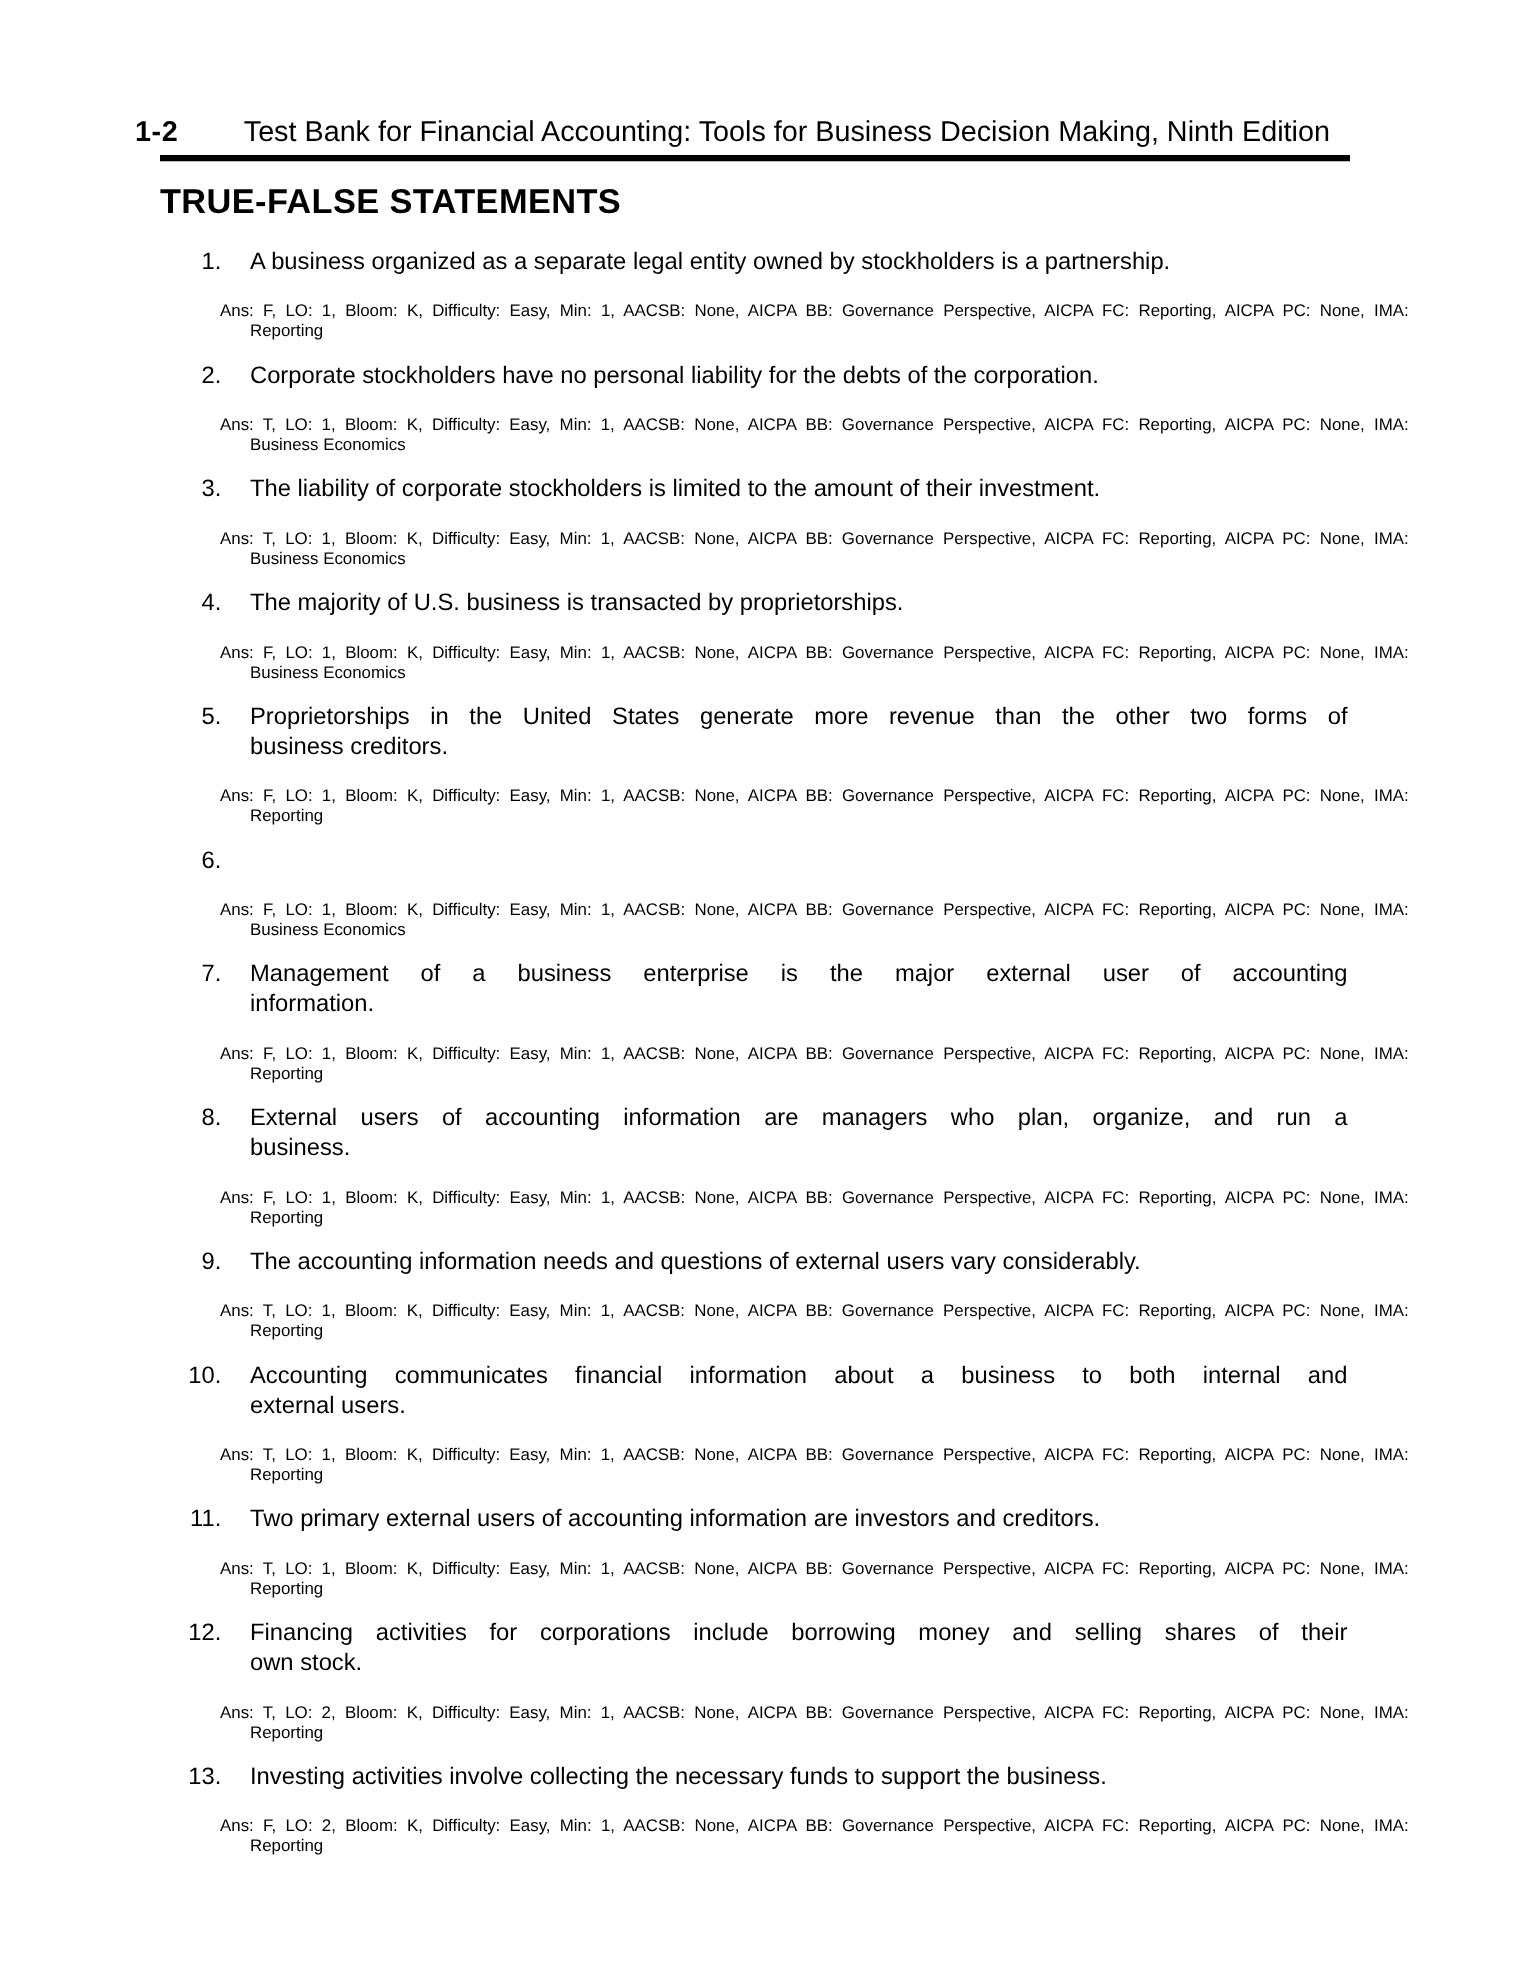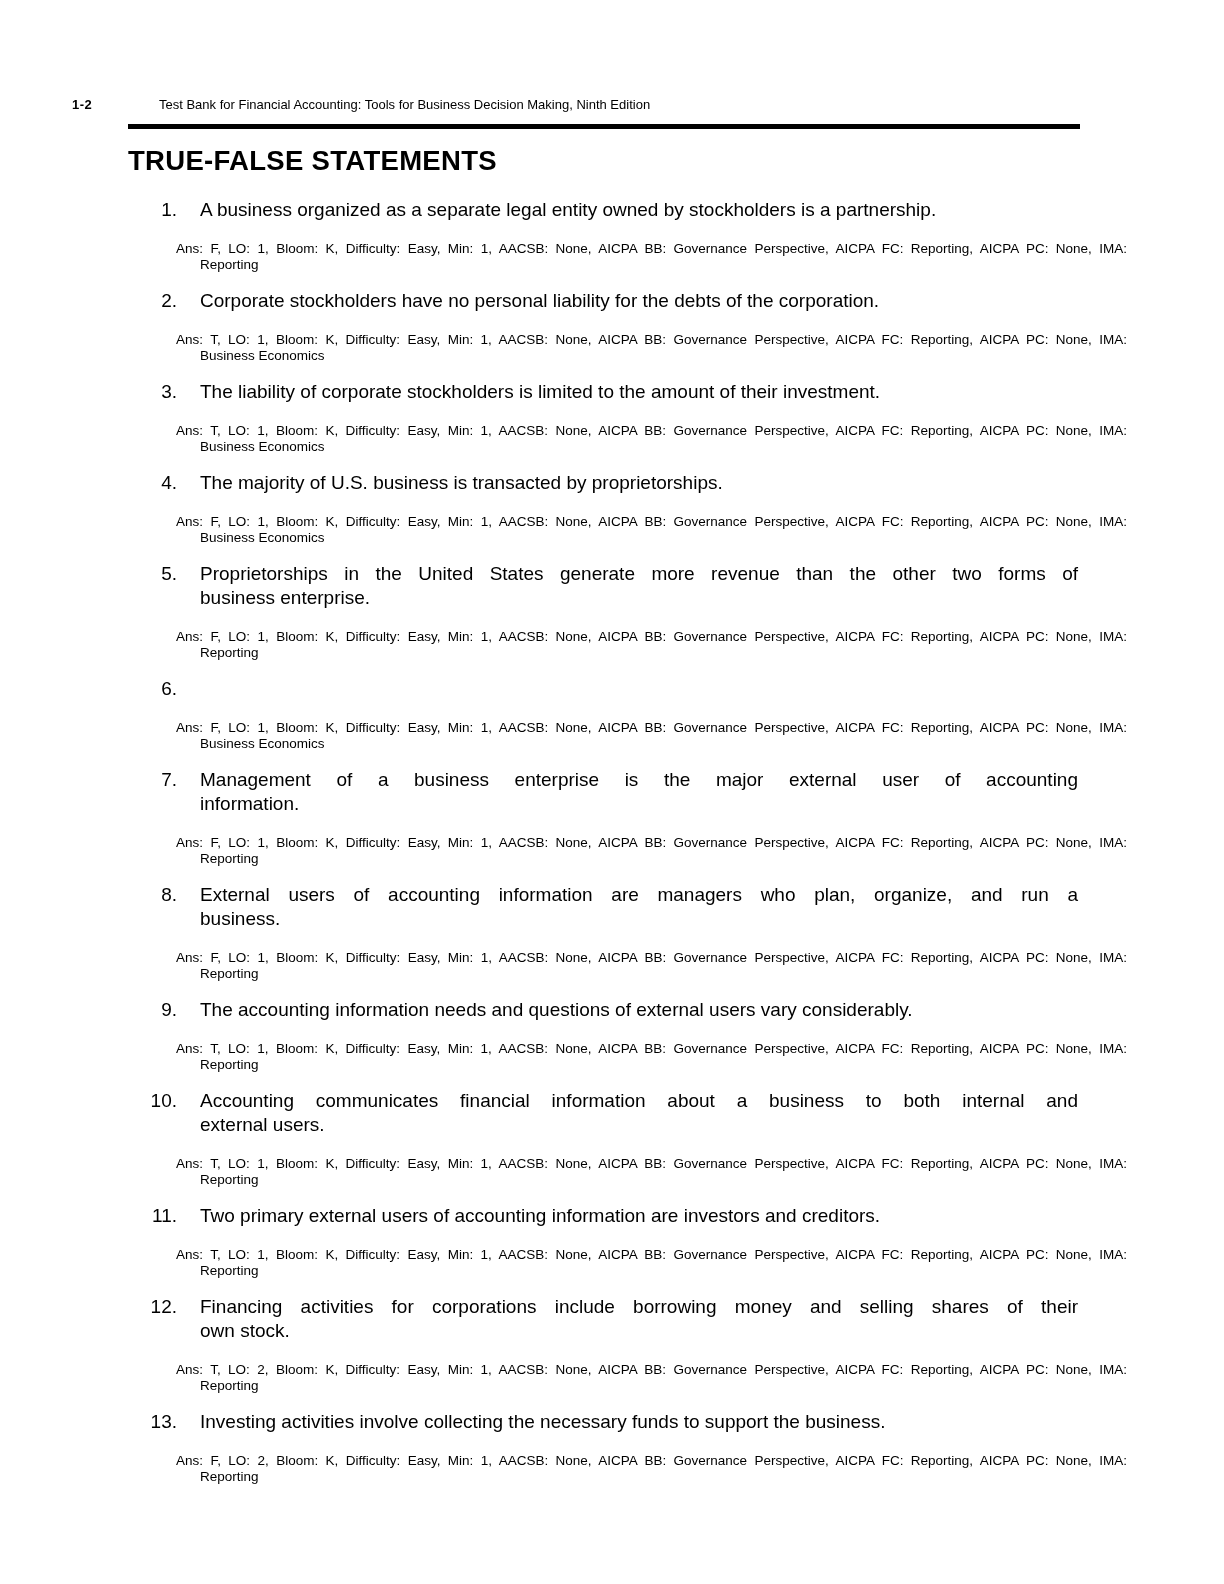--- a/index.html
+++ b/index.html
@@ -13,23 +13,23 @@
     font-family: "Liberation Sans", sans-serif;
     color: #000000;
     position: relative;
     overflow: hidden;
   }
   .page {
     padding-top: 94px;
   }
   
   .hdr {
-    margin-left: 72px;
+    margin-left: 108px;
     width: 952px;
-    font-size: 13px;
+    font-size: 23px;
     line-height: 22px;
     white-space: nowrap;
   }
   .hdr .pgnum {
     display: inline-block;
     width: 87px;
     font-weight: bold;
     letter-spacing: 0.5px;
   }
   .hdr-rule {
@@ -150,21 +150,21 @@
       <div class="meta-l1">Ans: F, LO: 1, Bloom: K, Difficulty: Easy, Min: 1, AACSB: None, AICPA BB: Governance Perspective, AICPA FC: Reporting, AICPA PC: None, IMA:</div>
       <div class="meta-l2">Business Economics</div>
     </div>
   </section>
 
   <section>
     <div class="q-row">
       <div class="q-num">5.</div>
       <div class="q-text">
             <div class="jl">Proprietorships in the United States generate more revenue than the other two forms of</div>
-            <div>business enterprise.</div>
+            <div>business creditors.</div>
           </div>
     </div>
     <div class="meta">
       <div class="meta-l1">Ans: F, LO: 1, Bloom: K, Difficulty: Easy, Min: 1, AACSB: None, AICPA BB: Governance Perspective, AICPA FC: Reporting, AICPA PC: None, IMA:</div>
       <div class="meta-l2">Reporting</div>
     </div>
   </section>
 
   <section>
     <div class="q-row">

